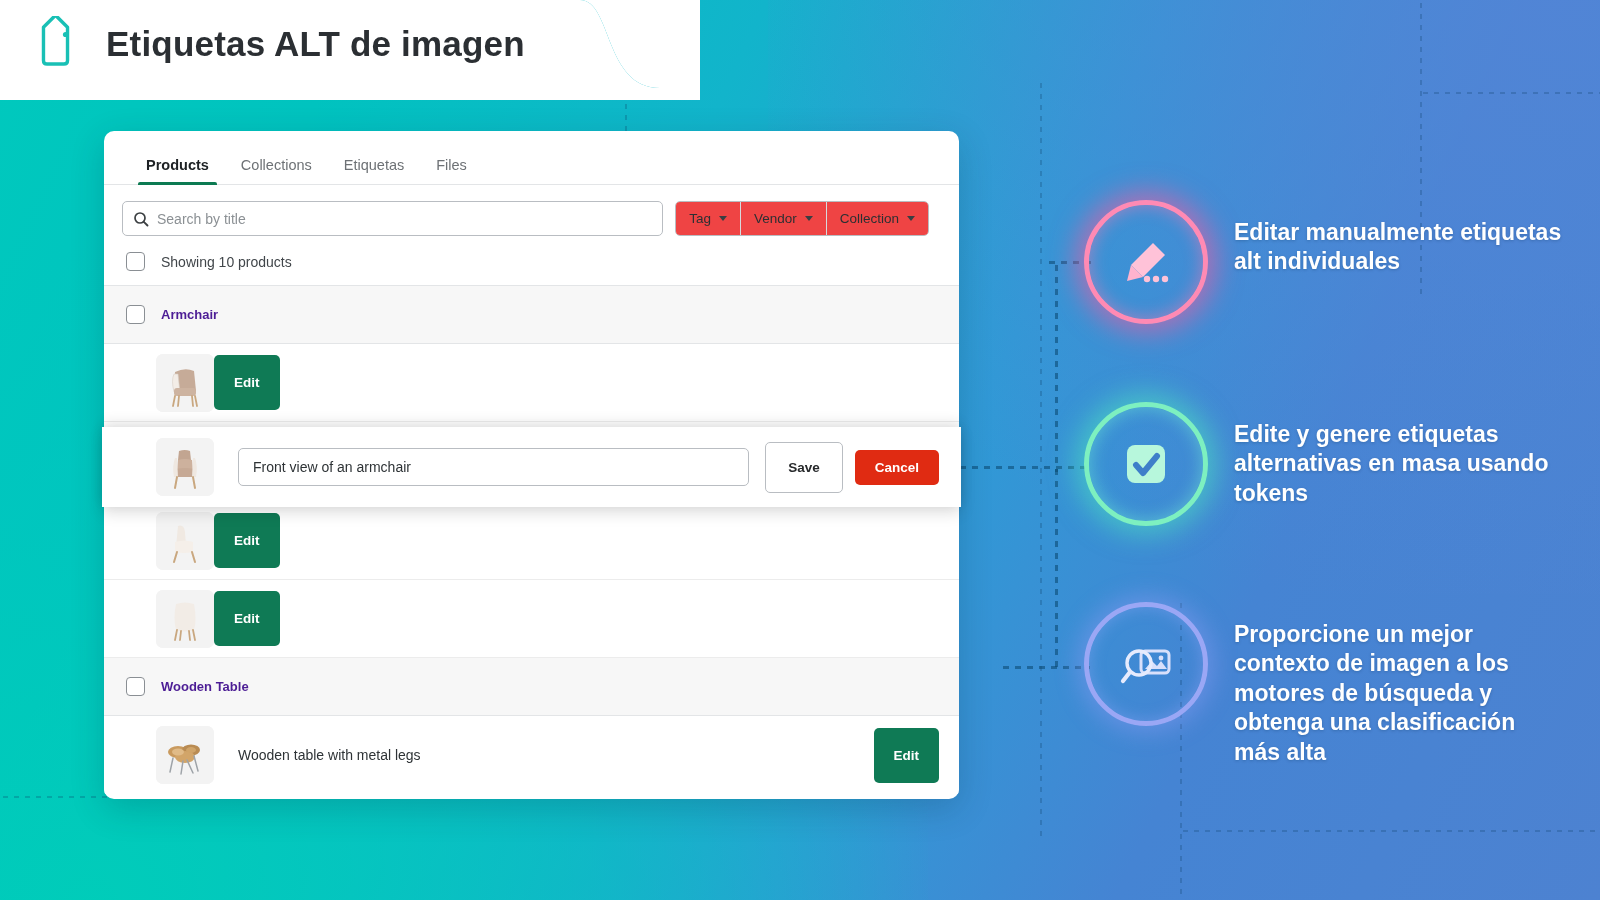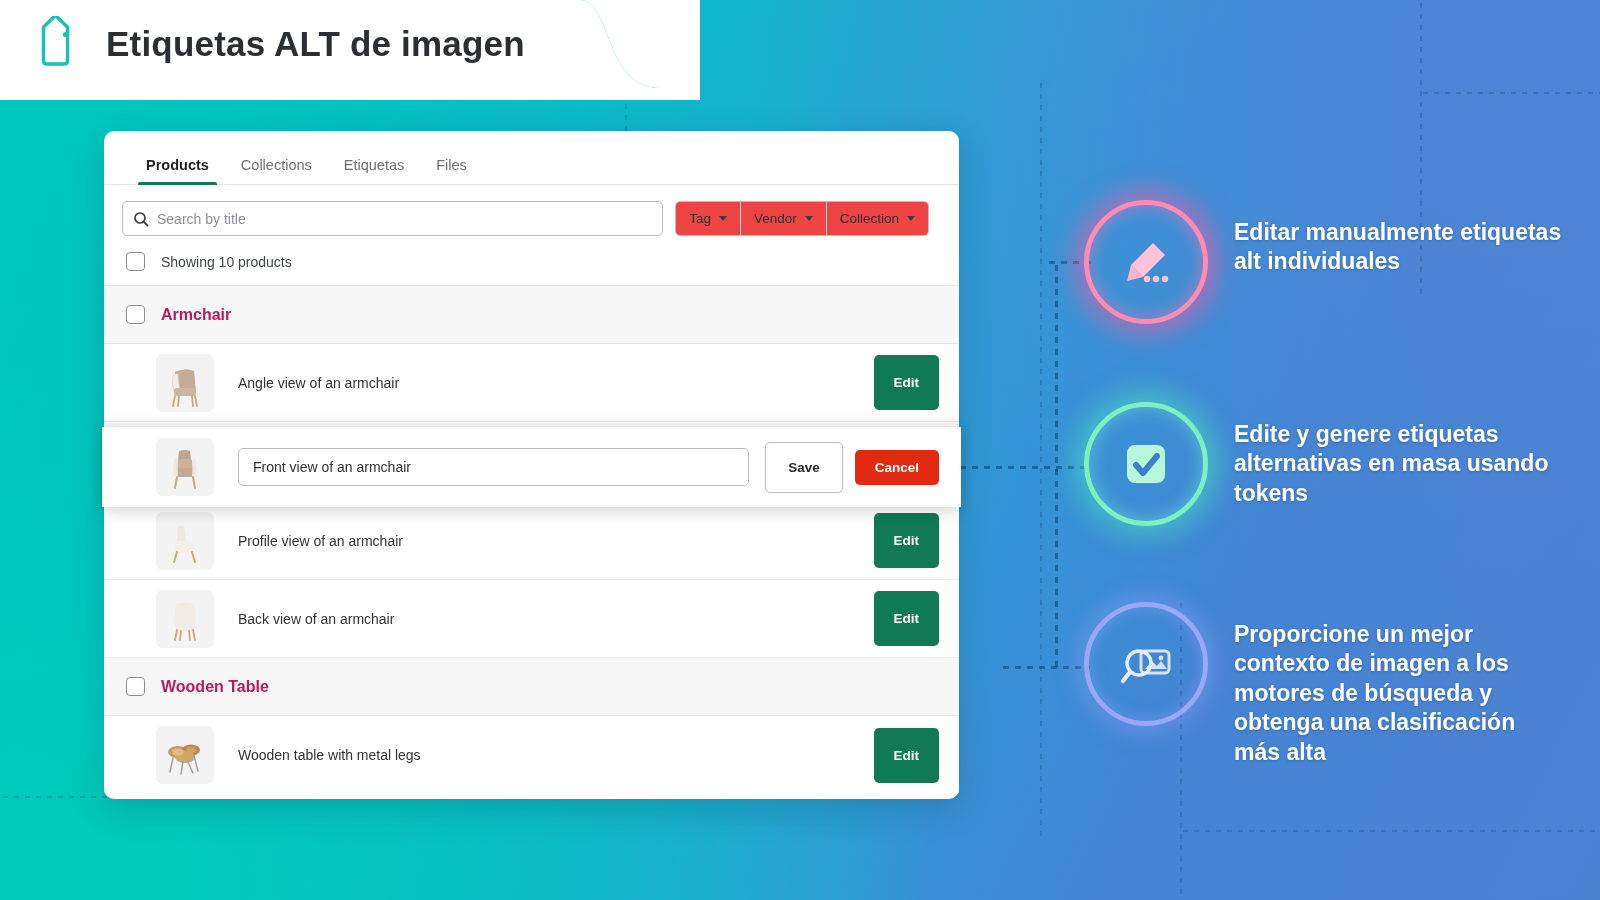--- a/index.html
+++ b/index.html
@@ -148,21 +148,21 @@
     border-bottom: 1px solid #e3e5e7;
   }
   .showing-text { font-size: 14px; color: #41464a; }
 
   .group-row {
     display: flex; align-items: center; gap: 16px;
     height: 58px; padding: 0 18px 0 22px;
     background: #f7f7f7;
     border-bottom: 1px solid #e3e5e7;
   }
-  .group-name { font-size: 16px; font-weight: 700; color: #be185d; }
+  .group-name { font-size: 13px; font-weight: 700; color: #4c1d95; }
 
   .img-row {
     display: flex; align-items: center;
     height: 78px; padding: 0 20px 0 52px;
     border-bottom: 1px solid #ececec;
     background: #fff;
   }
   .thumb {
     width: 58px; height: 58px; border-radius: 7px;
     background: #f3f3f3; flex: 0 0 auto;
@@ -310,46 +310,43 @@
     <div class="img-row">
       <div class="thumb">
         <svg viewBox="0 0 58 58" width="58" height="58">
           <rect width="58" height="58" fill="#f3f3f3"></rect>
           <path d="M19 18 q10-5 19-1 l2 20 q-10 3 -20 0 z" fill="#c6ab98"></path>
           <path d="M18 20 q-3 6 0 18 l6 1 -2-19 z" fill="#f3ede7" stroke="#d8cec4" stroke-width=".6"></path>
           <rect x="18" y="34" width="22" height="8" rx="3" fill="#cdb3a0"></rect>
           <path d="M19 42 l-2 10 M39 42 l2 10 M23 42 l-1 10 M36 42 l1 10" stroke="#c9a77f" stroke-width="1.8" stroke-linecap="round"></path>
         </svg>
       </div>
-      <div class="alt-text">Angle view of an armchair</div>
       <button class="btn-edit">Edit</button>
     </div>
 
     <div class="img-row" style="margin-top:80px;">
       <div class="thumb">
         <svg viewBox="0 0 58 58" width="58" height="58">
           <rect width="58" height="58" fill="#f3f3f3"></rect>
           <path d="M22 14 q6-2 7 6 l1 14 -10 1 z" fill="#f0e9e2"></path>
           <path d="M19 30 q10-3 18 0 l0 10 q-9 2 -18 0 z" fill="#f5efe9"></path>
           <path d="M21 40 l-3 10 M36 40 l3 10" stroke="#c9a77f" stroke-width="2" stroke-linecap="round"></path>
         </svg>
       </div>
-      <div class="alt-text">Profile view of an armchair</div>
       <button class="btn-edit">Edit</button>
     </div>
 
     <div class="img-row">
       <div class="thumb">
         <svg viewBox="0 0 58 58" width="58" height="58">
           <rect width="58" height="58" fill="#f3f3f3"></rect>
           <path d="M20 14 q9-3 18 0 q3 16 0 26 q-9 3 -18 0 q-3-12 0-26 z" fill="#f2ece6"></path>
           <path d="M21 40 l-2 10 M37 40 l2 10 M25 41 l-1 9 M33 41 l1 9" stroke="#c9a77f" stroke-width="1.8" stroke-linecap="round"></path>
         </svg>
       </div>
-      <div class="alt-text">Back view of an armchair</div>
       <button class="btn-edit">Edit</button>
     </div>
 
     <div class="group-row">
       <div class="cbox"></div>
       <div class="group-name">Wooden Table</div>
     </div>
 
     <div class="img-row" style="border-bottom:0;">
       <div class="thumb">

